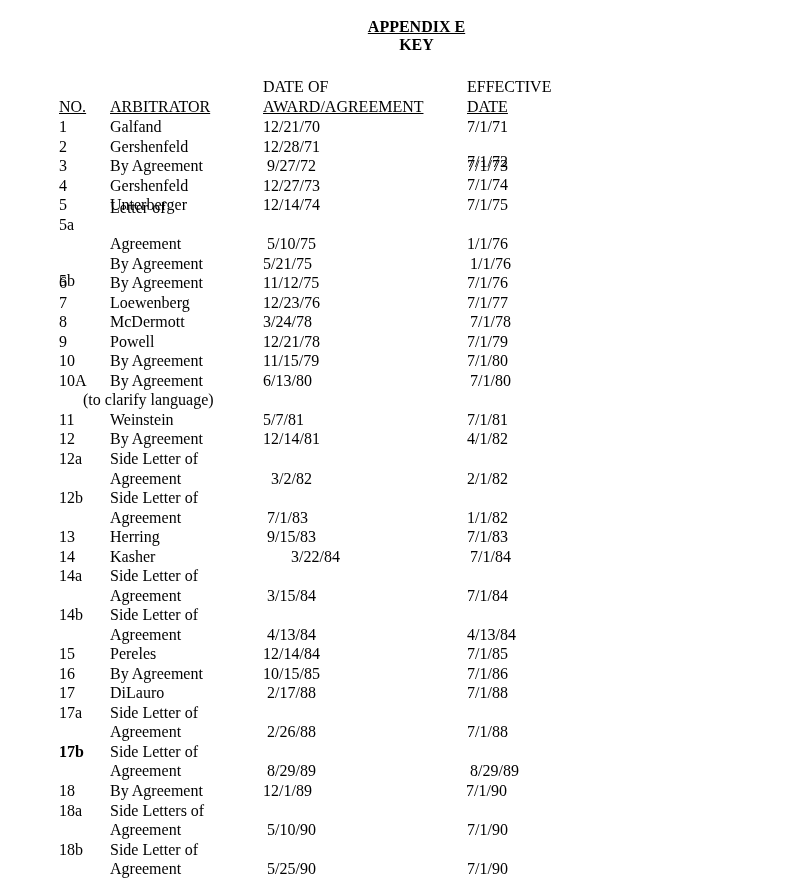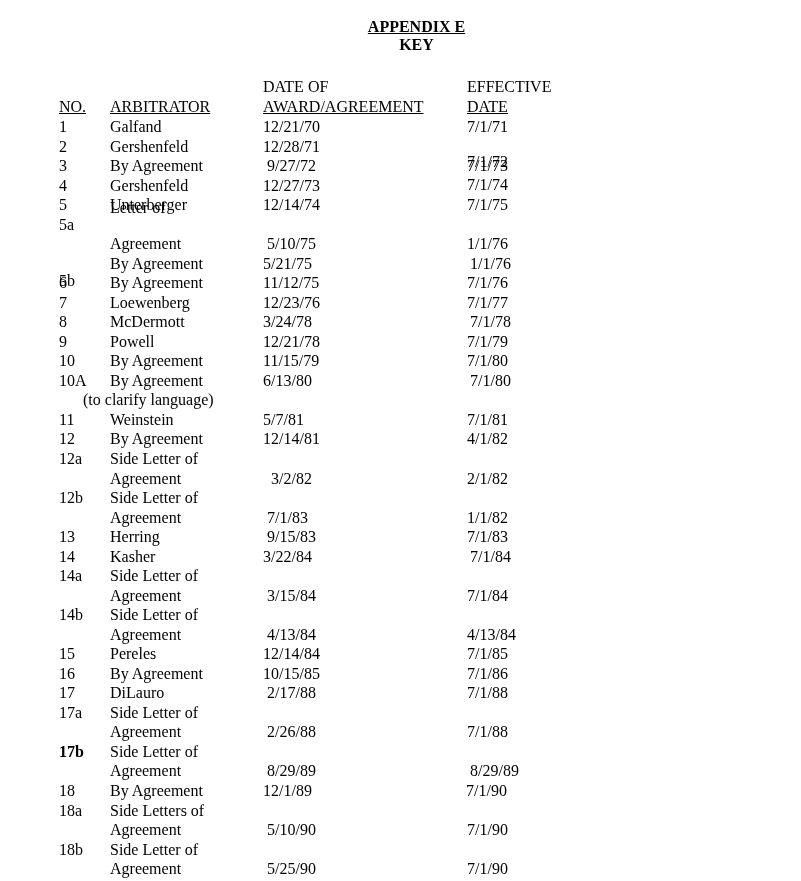--- a/index.html
+++ b/index.html
@@ -153,21 +153,21 @@
     </div>
     <div>
       <span class="cell c-no" style="top: 527.13px;">13</span>
       <span class="cell c-arb" style="top: 527.13px;">Herring</span>
       <span class="cell c-date" style="top: 527.13px; margin-left: 4px;">9/15/83</span>
       <span class="cell c-eff" style="top: 527.13px;">7/1/83</span>
     </div>
     <div>
       <span class="cell c-no" style="top: 546.66px;">14</span>
       <span class="cell c-arb" style="top: 546.66px;">Kasher</span>
-      <span class="cell c-date" style="top: 546.66px;">3/22/84</span>
+      <span class="cell c-date" style="top: 546.66px; margin-left: 28px;">3/22/84</span>
       <span class="cell c-eff" style="top: 546.66px; margin-left: 3px;">7/1/84</span>
     </div>
     <div>
       <span class="cell c-no" style="top: 566.19px;">14a</span>
       <span class="cell c-arb" style="top: 566.19px;">Side Letter of</span>
       <span class="cell c-arb" style="top: 585.72px;">Agreement</span>
       <span class="cell c-date" style="top: 585.72px; margin-left: 4px;">3/15/84</span>
       <span class="cell c-eff" style="top: 585.72px;">7/1/84</span>
     </div>
     <div>

